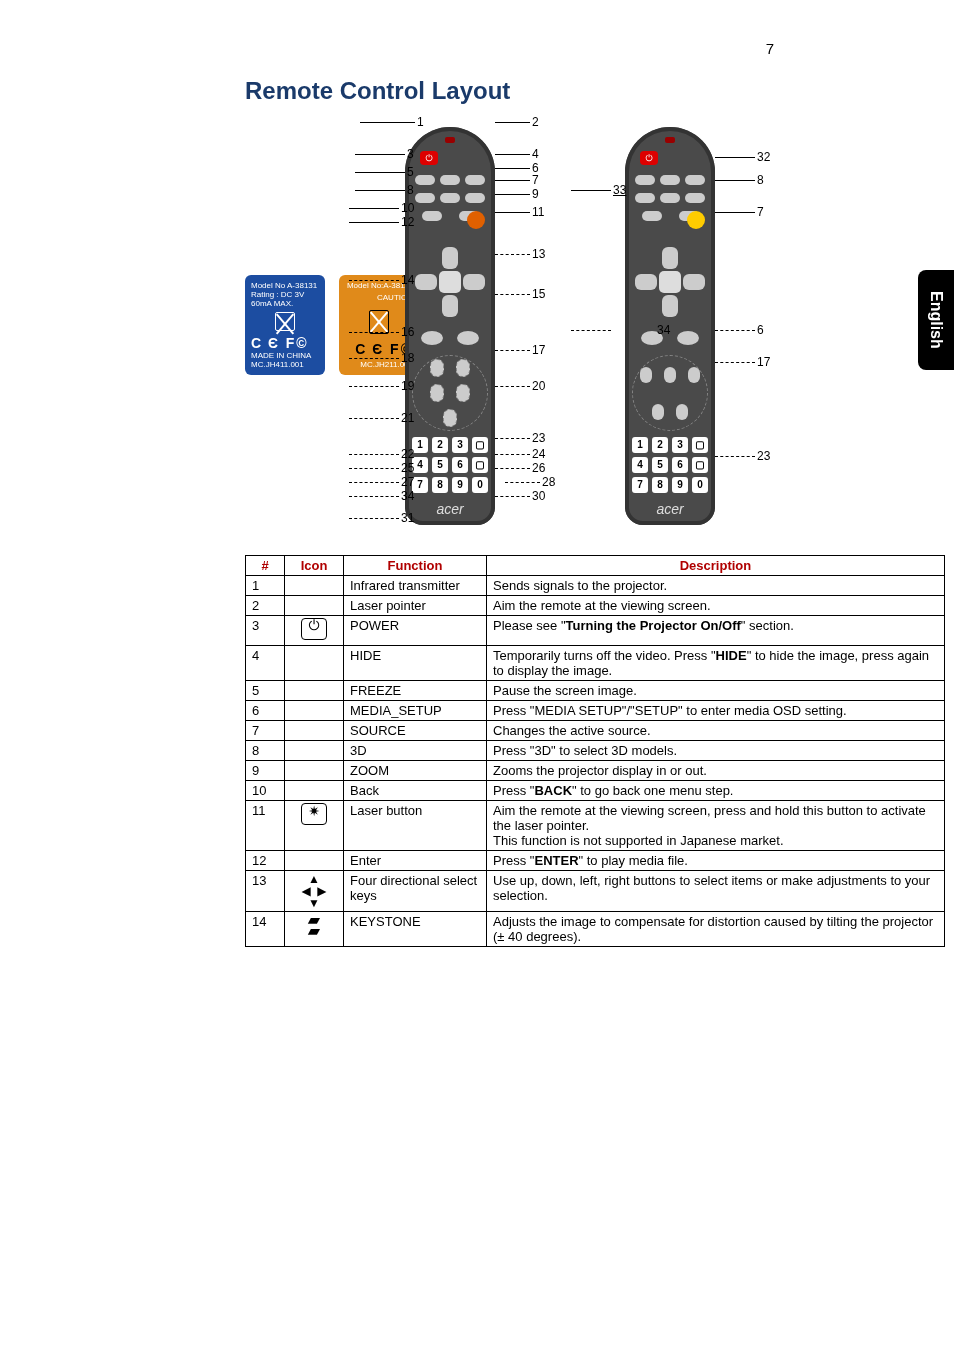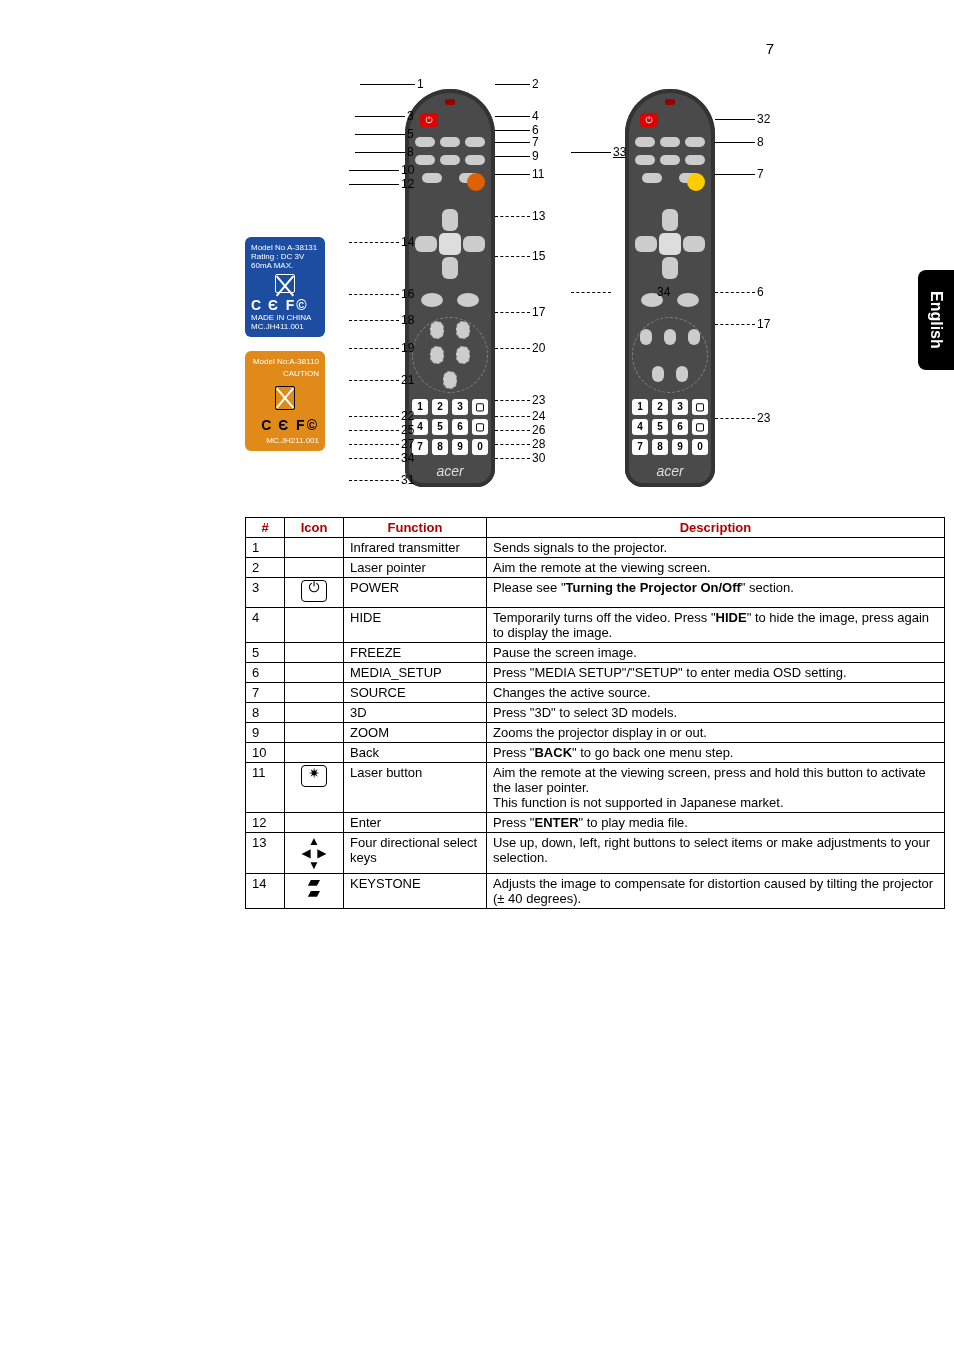--- a/index.html
+++ b/index.html
@@ -52,21 +52,21 @@
     position: relative;
     width: 700px;
     height: 430px;
     margin: 0 0 5px 175px;
   }
   .label-plates {
     position: absolute;
     left: 0;
     top: 160px;
     display: flex;
-    flex-direction: column;
+    flex-direction: row;
     gap: 14px;
   }
   .plate {
     width: 80px;
     height: 100px;
     border-radius: 6px;
     color: #fff;
     font-size: 8px;
     padding: 6px;
     box-sizing: border-box;
@@ -205,20 +205,21 @@
   .arrows { font-size:12px; line-height:1; }
   .keyst { font-size:16px; line-height:0.7; }
 </style>
 </head>
 <body>
 
 <div class="page">
   <div class="page-num">7</div>
   <div class="lang-tab">English</div>
 
+  <div class="section-title">Remote Control Layout</div>
 
   <div class="figure">
 
     <div class="label-plates">
       <div class="plate blue">
         <div>Model No A-38131</div>
         <div>Rating : DC 3V</div>
         <div>60mA MAX.</div>
         <div class="disposal"></div>
         <div class="ce">C Є F©</div>
@@ -453,21 +454,21 @@
           <span>23</span>
         </div>
       <div class="co" style="left:250px; top:332px;">
           <span class="ln dash" style="width:35px"></span>
           <span>24</span>
         </div>
       <div class="co" style="left:250px; top:346px;">
           <span class="ln dash" style="width:35px"></span>
           <span>26</span>
         </div>
-      <div class="co" style="left:250px; top:360px;">
+      <div class="co" style="left:250px; top:360px;padding-left:10px;">
           <span class="ln dash" style="width:35px"></span>
           <span>28</span>
         </div>
       <div class="co" style="left:250px; top:374px;">
           <span class="ln dash" style="width:35px"></span>
           <span>30</span>
         </div>
 
       <div class="co" style="left:470px; top:35px;">
           <span class="ln" style="width:40px"></span>

